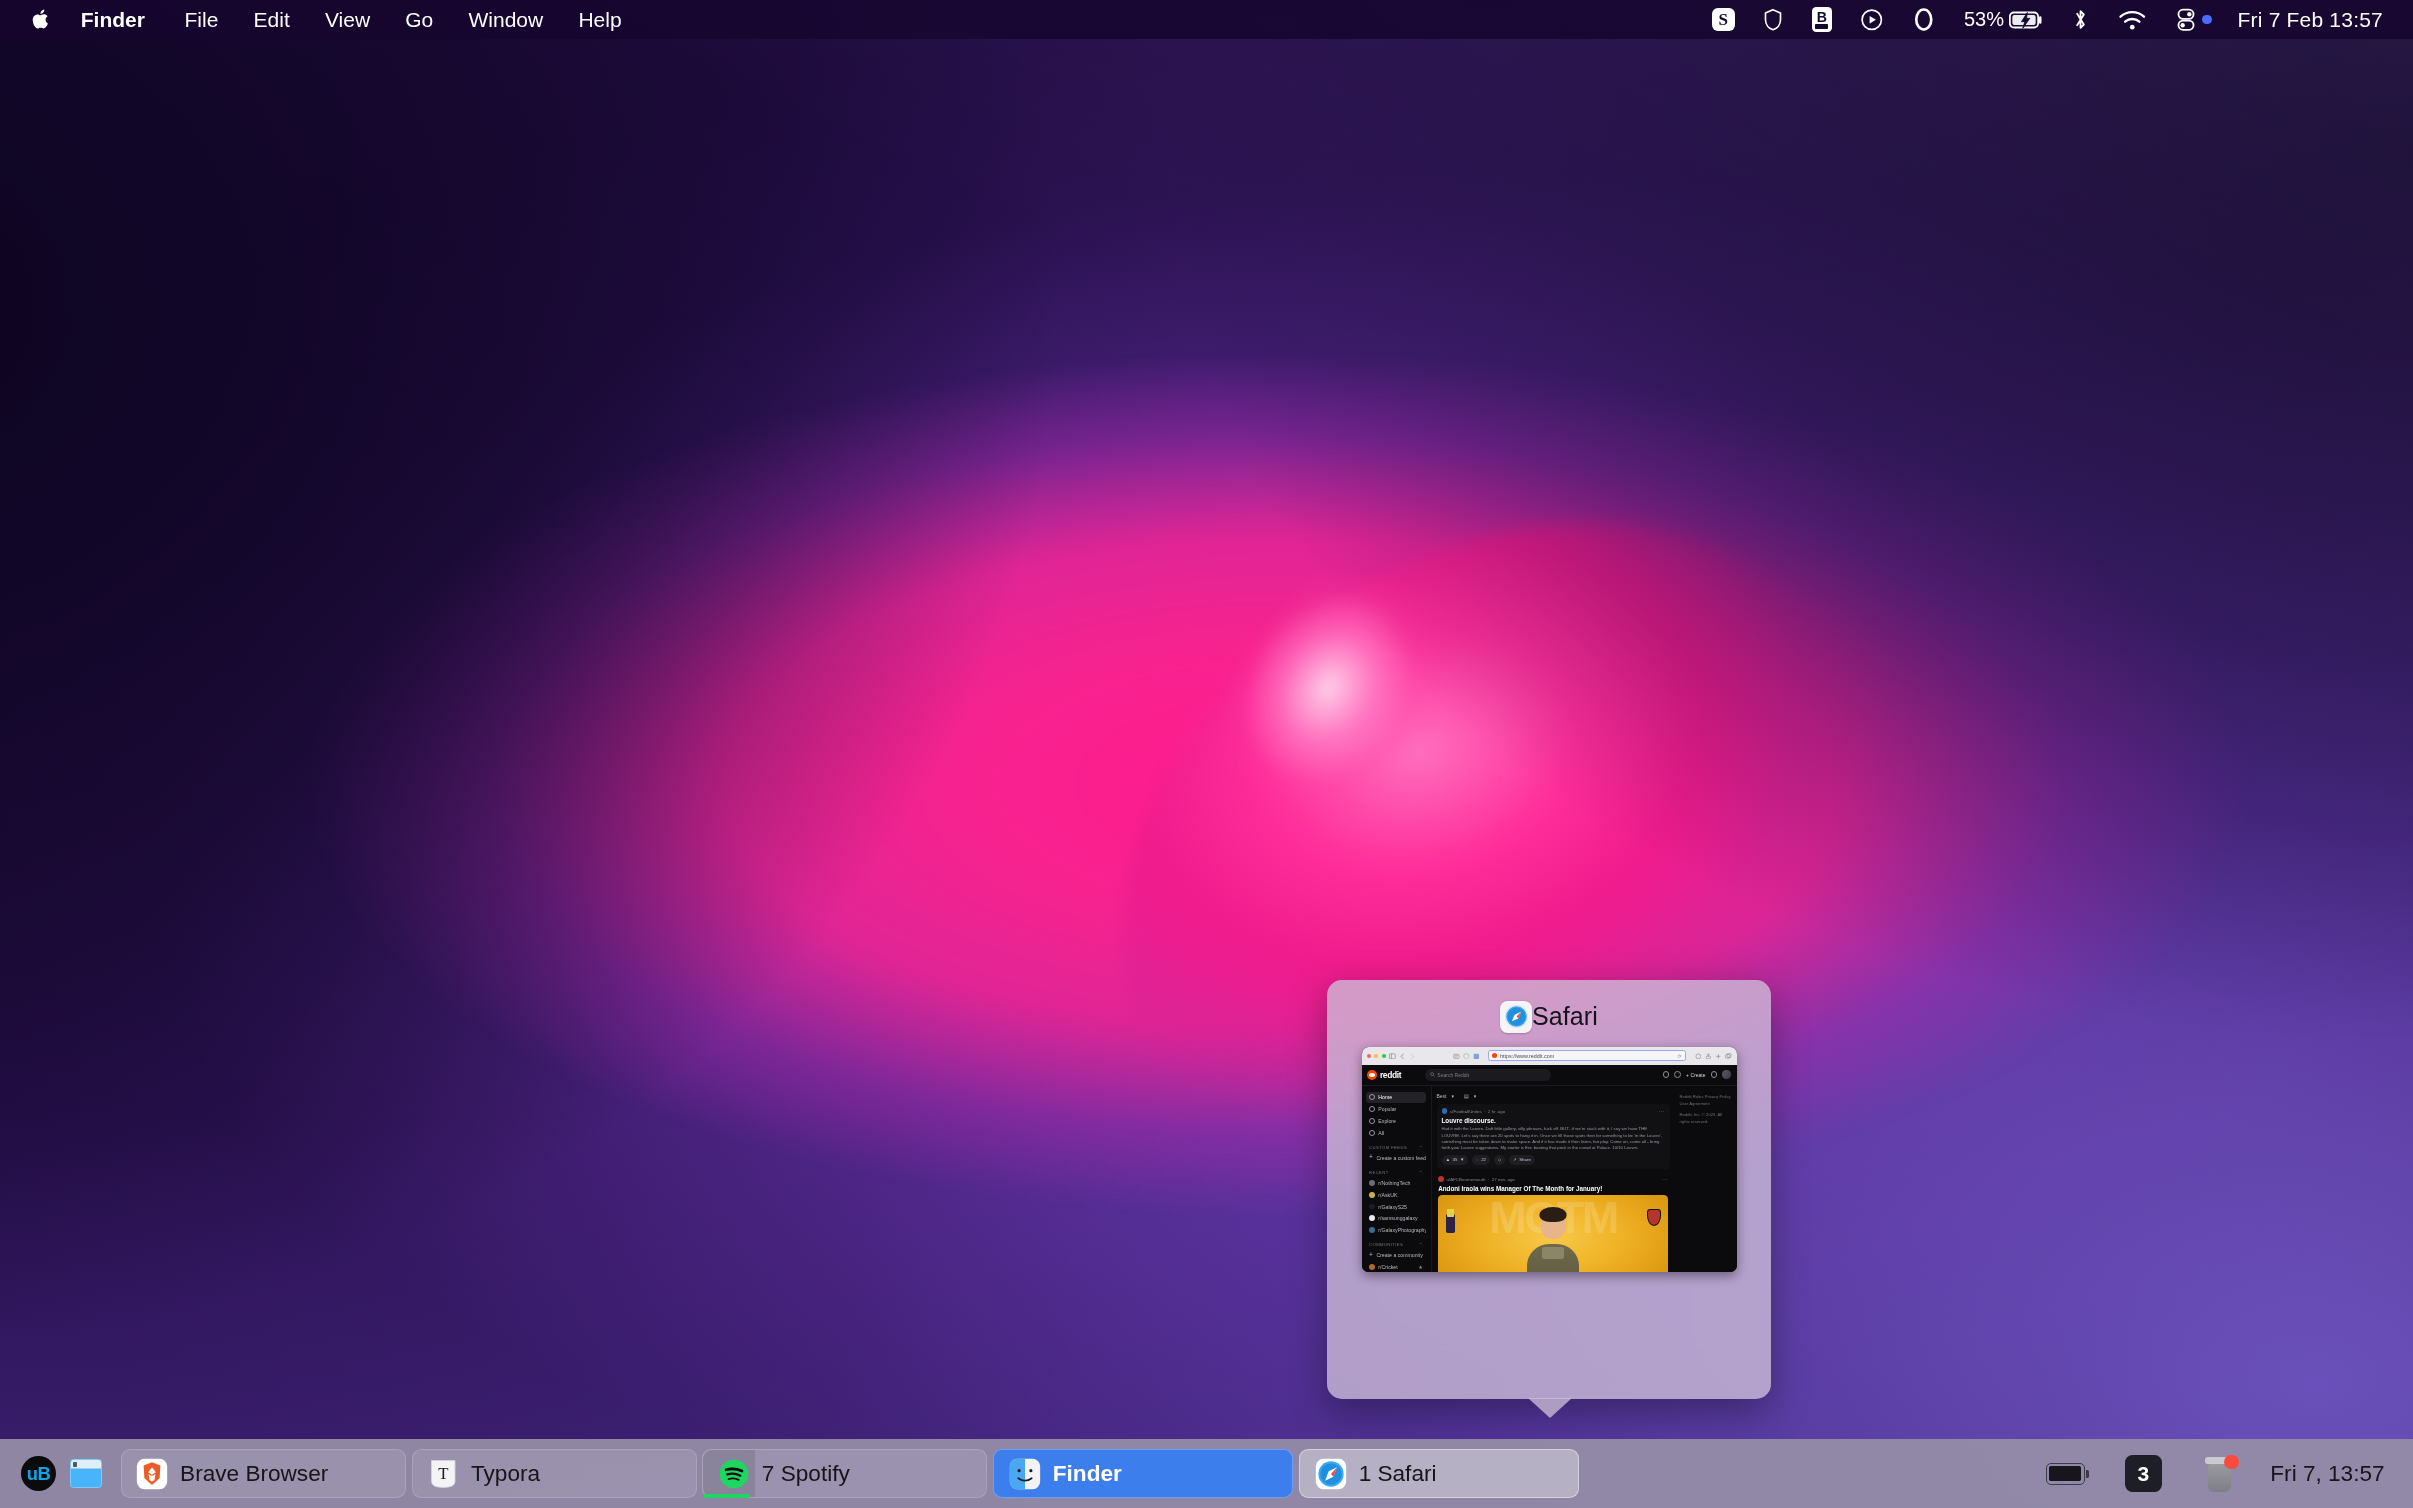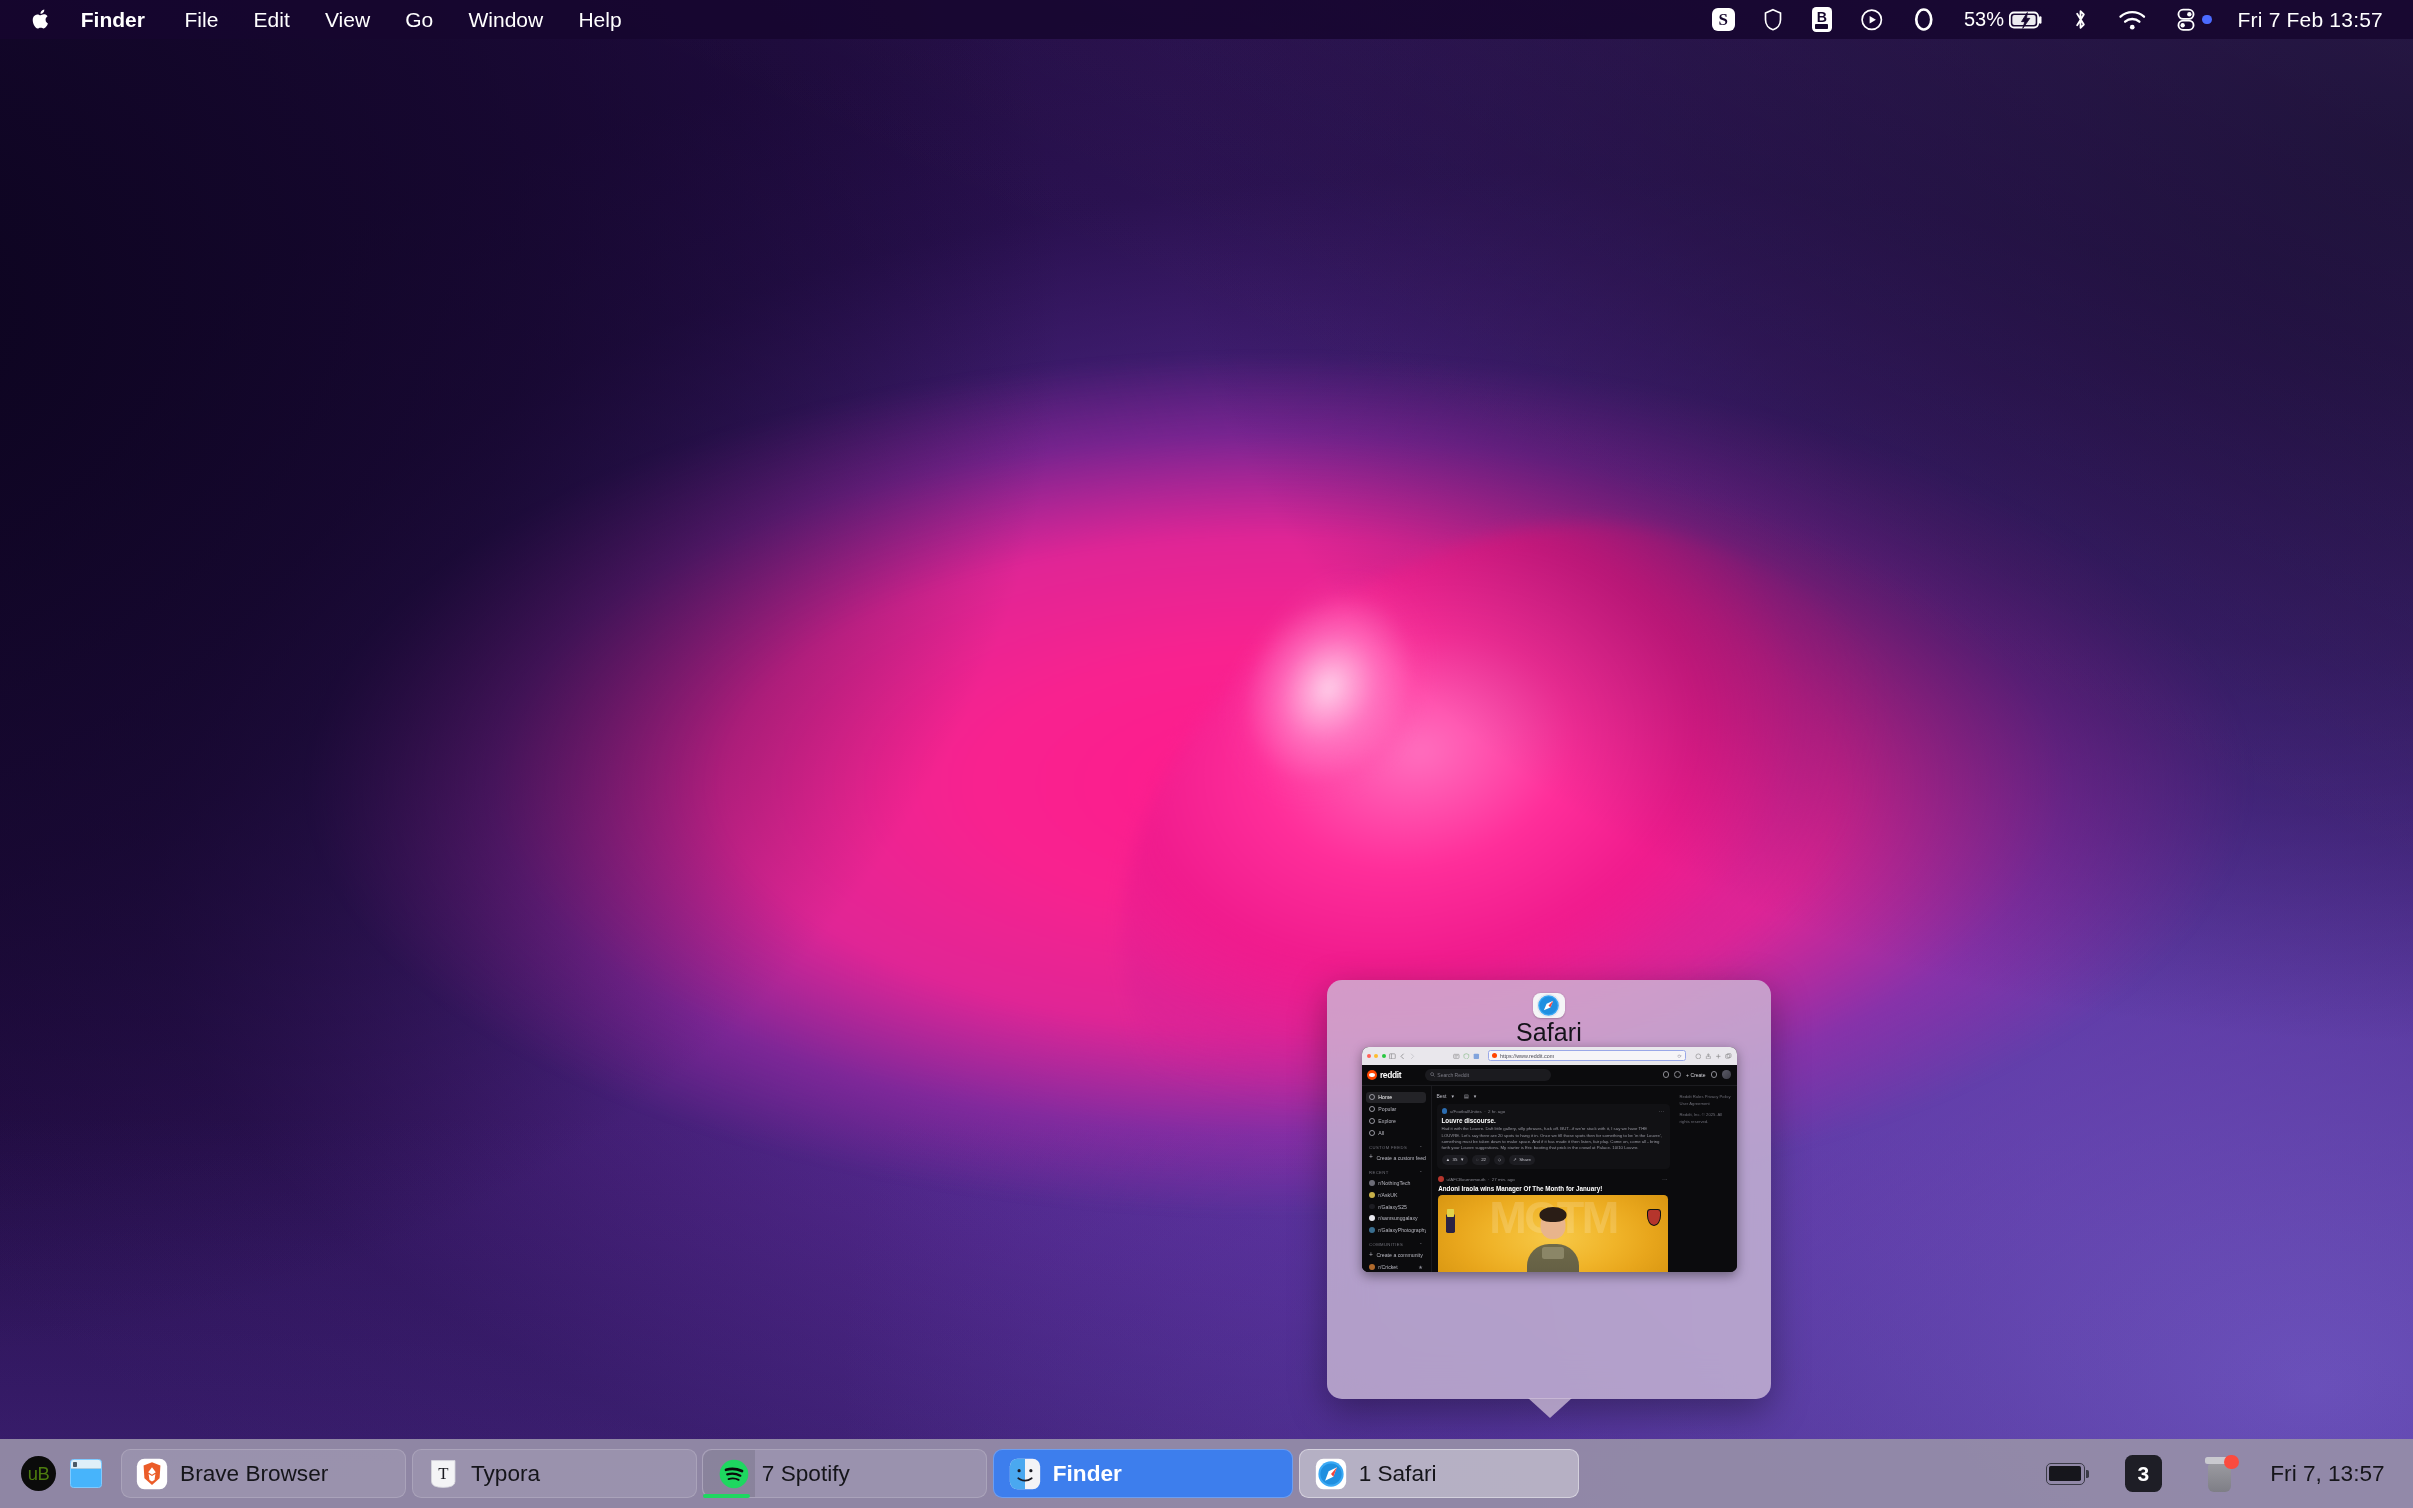--- a/index.html
+++ b/index.html
@@ -140,21 +140,20 @@
     left: 1528px; top: 1398px;
     width: 0; height: 0;
     border-left: 22px solid transparent;
     border-right: 22px solid transparent;
     border-top: 20px solid rgba(205,190,215,0.78);
     z-index: 41;
   }
   #preview-header {
     display: flex; align-items: center; 
     height: 47px;
-    flex-direction: column;
   }
   #safari-icon-sm {
     width: 32px; height: 32px; border-radius: 7.5px;
     background: #f5f5f7;
     display: flex; align-items: center; justify-content: center;
     box-shadow: 0 0.8px 1.7px rgba(0,0,0,0.22);
   }
   #preview-title { font-size: 25px; color: #14131a; letter-spacing: 0.1px; }
   #preview-caption {
     font-size: 22.6px; color: #17161c;
@@ -330,23 +329,23 @@
     width: 2413px; height: 69px;
     background: rgba(150,142,168,0.93);
     display: flex; align-items: center;
     padding: 0 15px;
     z-index: 50;
     gap: 0;
   }
   .tray-ico { width: 47px; display: flex; align-items: center; justify-content: center; }
   #ublock {
     width: 35px; height: 35px; border-radius: 50%;
-    background: #0b0b0b; color: #4d7c0f;
+    background: #0b0b0b; color: #0ea5e9;
     display: flex; align-items: center; justify-content: center;
-    font-size: 18.4px; font-weight: normal; letter-spacing: -0.4px;
+    font-size: 18.4px; font-weight: bold; letter-spacing: -0.4px;
   }
   #winicon {
     width: 32px; height: 28.5px; border-radius: 3.4px;
     background: #47b4fb; border: 0.8px solid #7fcaff;
     position: relative; overflow: hidden;
   }
   #winicon::before {
     content:""; position:absolute; left:0; right:0; top:0; height:7.5px;
     background:#dfeff8; border-bottom:0.8px solid #a8cbe0;
   }

